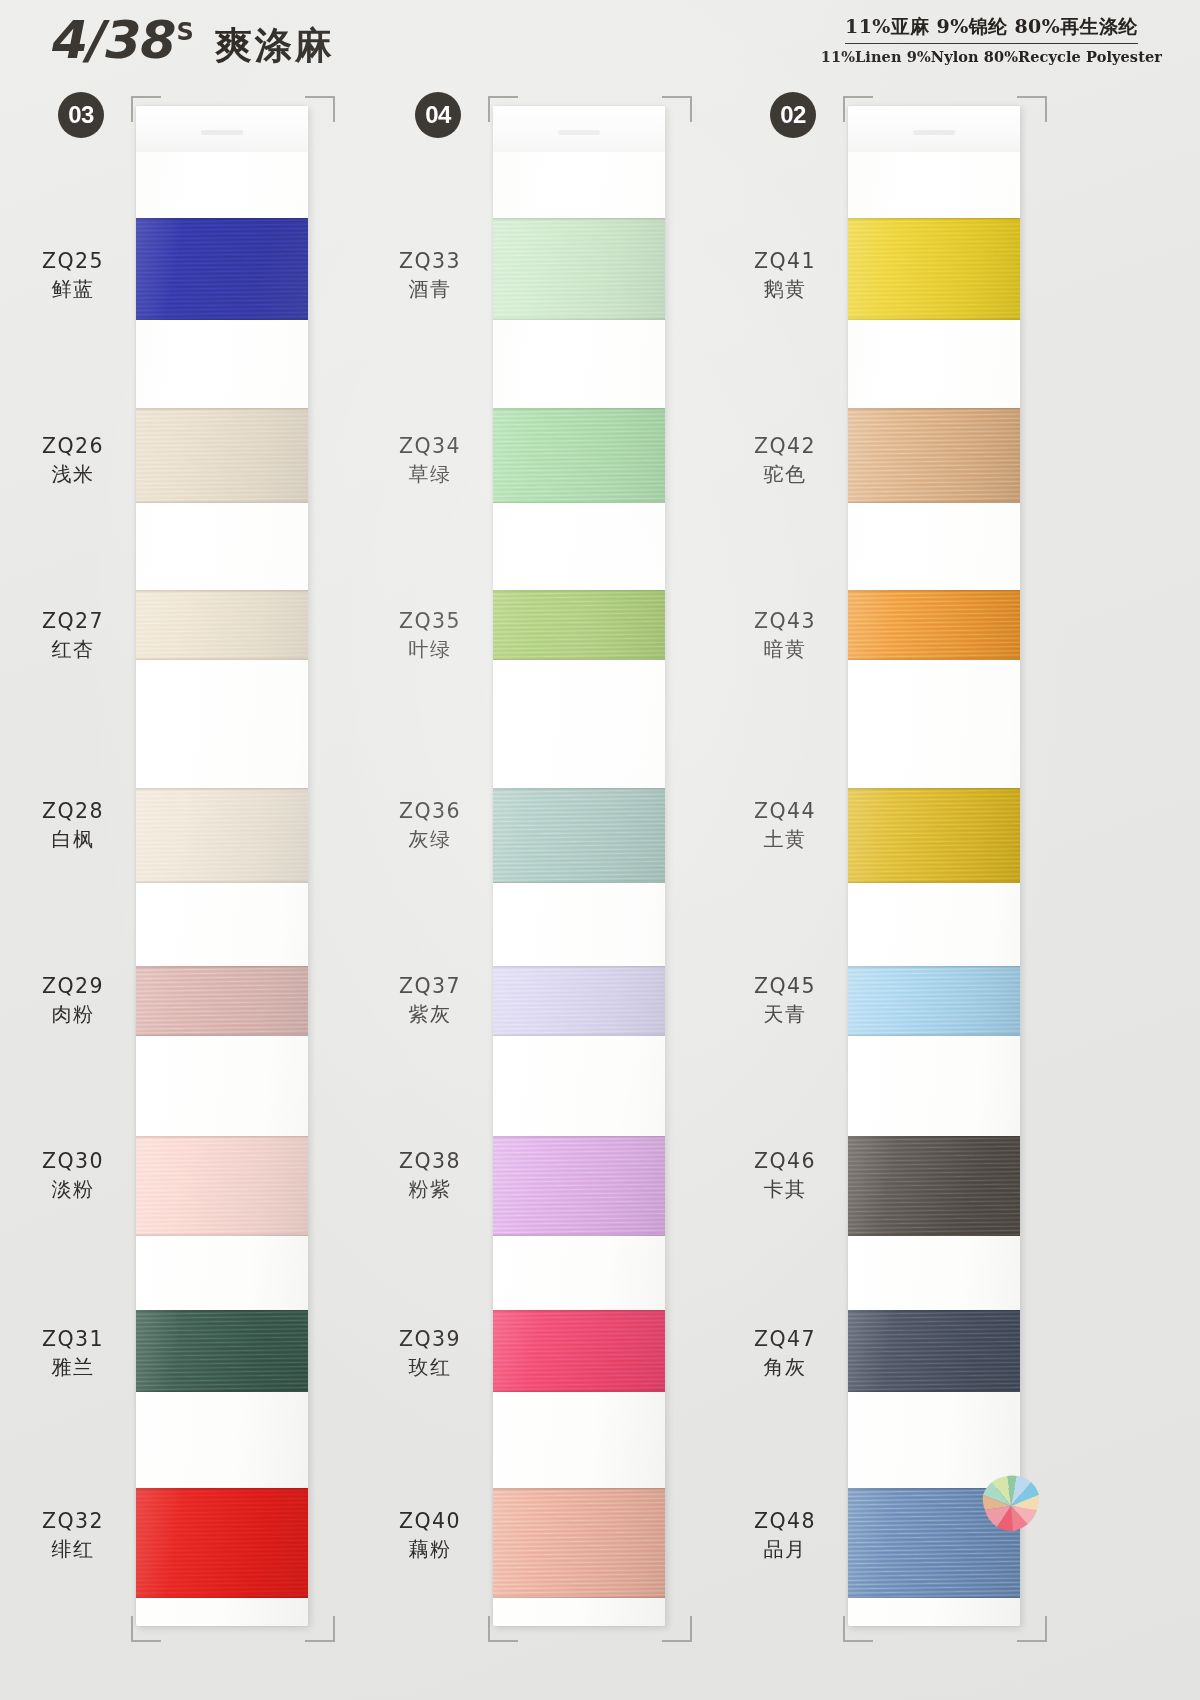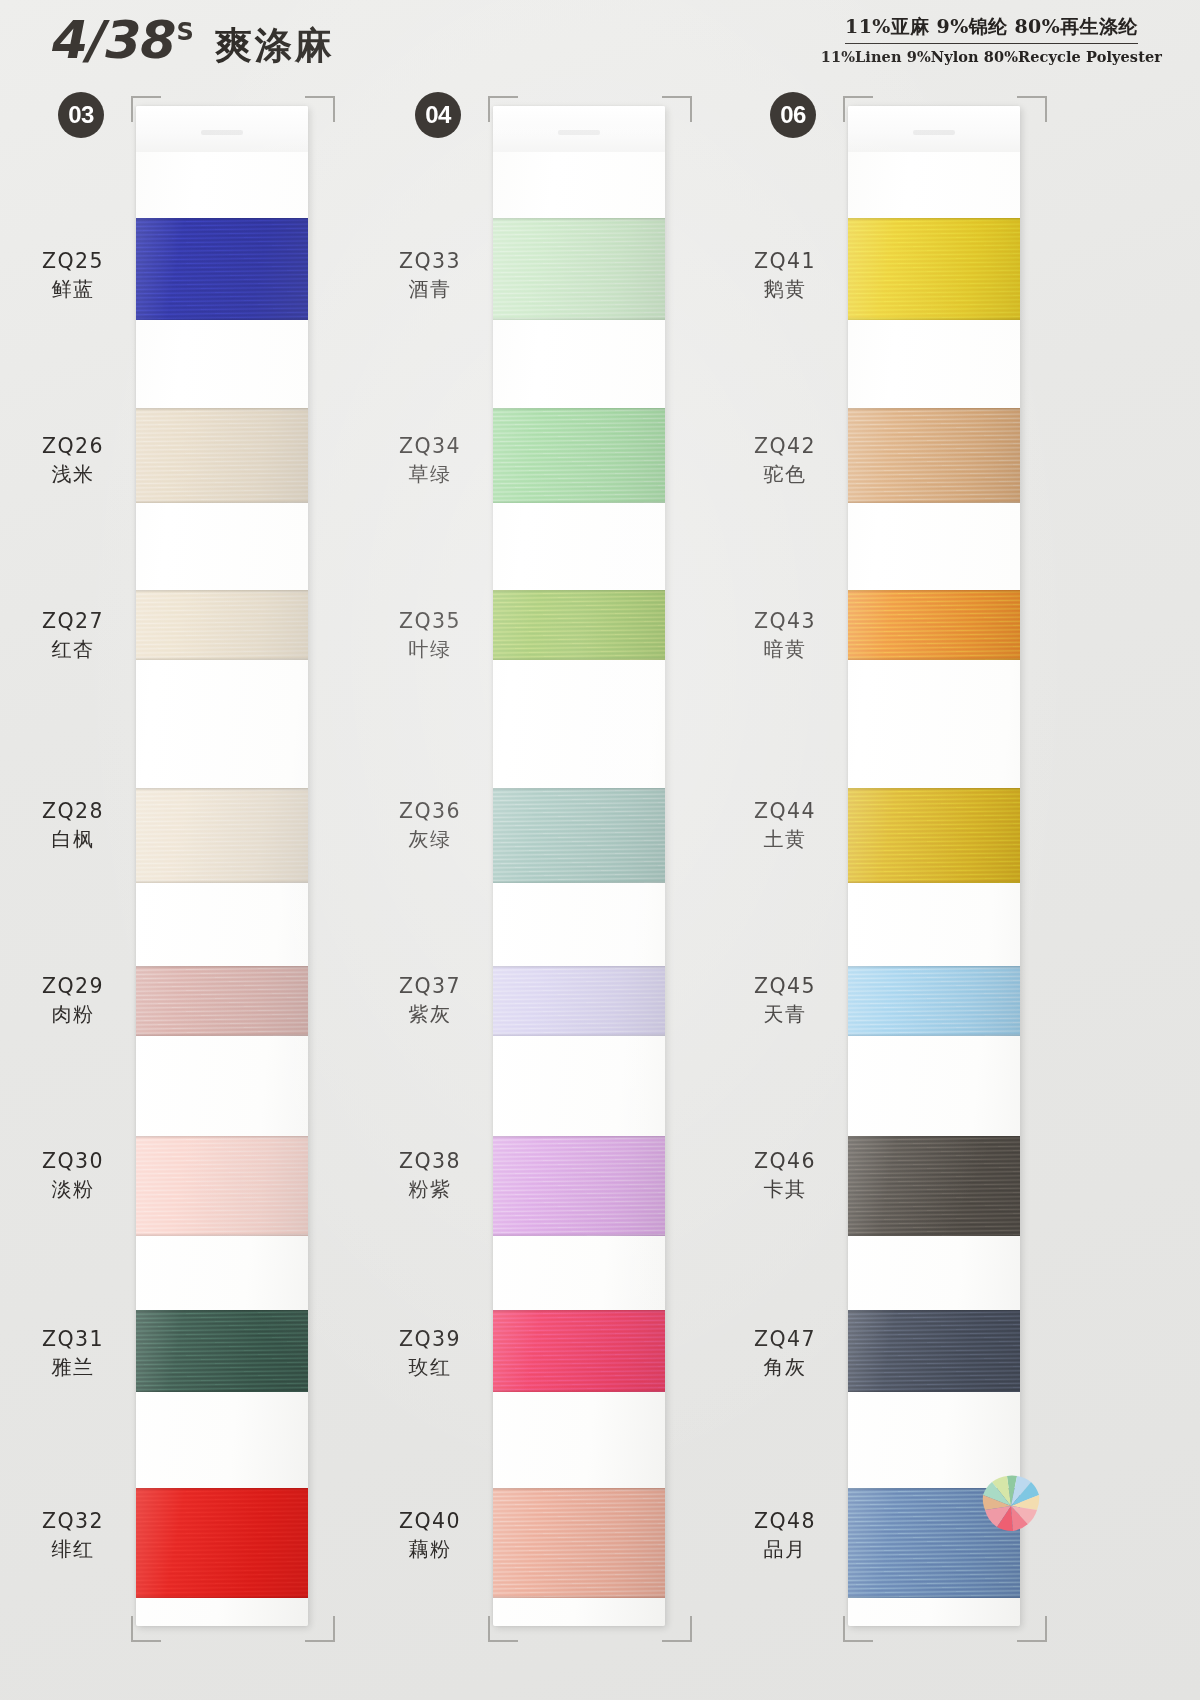--- a/index.html
+++ b/index.html
@@ -451,21 +451,21 @@
         <div class="swatch-label" style="top: 1238px;">
           <div class="swatch-code">ZQ39</div>
           <div class="swatch-name">玫红</div>
         </div>
         <div class="swatch-label" style="top: 1420px;">
           <div class="swatch-code">ZQ40</div>
           <div class="swatch-name">藕粉</div>
         </div>
       </div>
       <div class="column" id="column-2">
-        <div class="group-badge">06</div>
+        <div class="group-badge">02</div>
         <div class="crop-mark crop-tl"></div>
         <div class="crop-mark crop-tr"></div>
         <div class="crop-mark crop-bl"></div>
         <div class="crop-mark crop-br"></div>
         <div class="card-strip">
           <div class="strip-header">
             <div class="strip-header-slot"></div>
           </div>
           <div class="swatch" style="top: 112px; height: 102px; background: rgb(236, 208, 38);">
             <div class="threads"></div>

